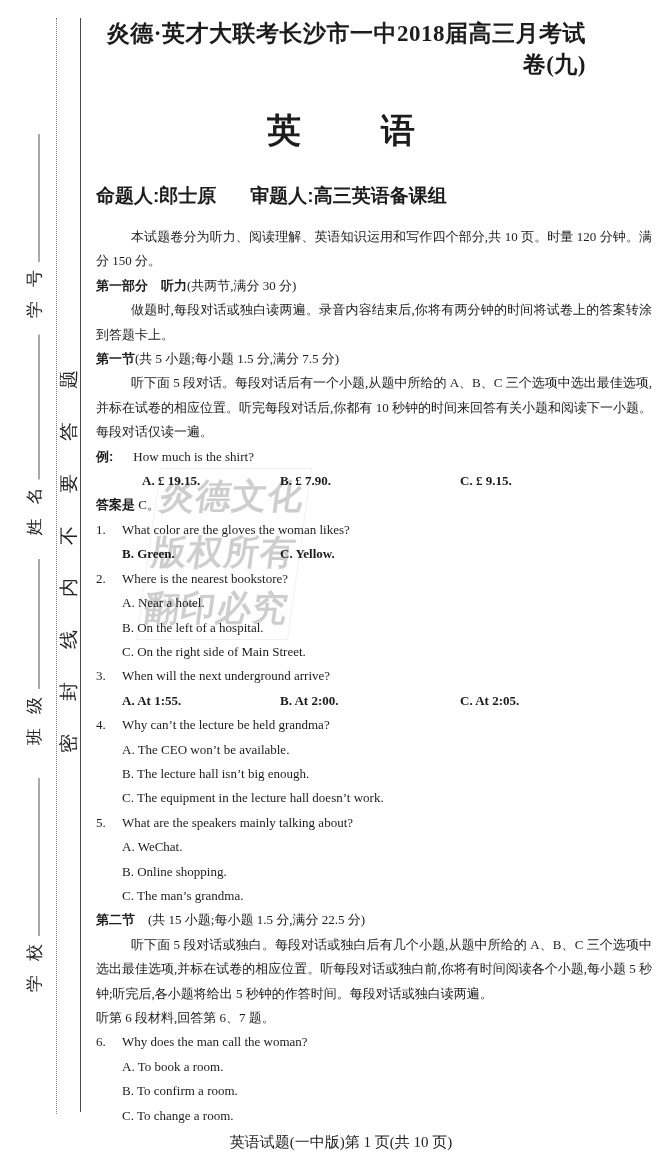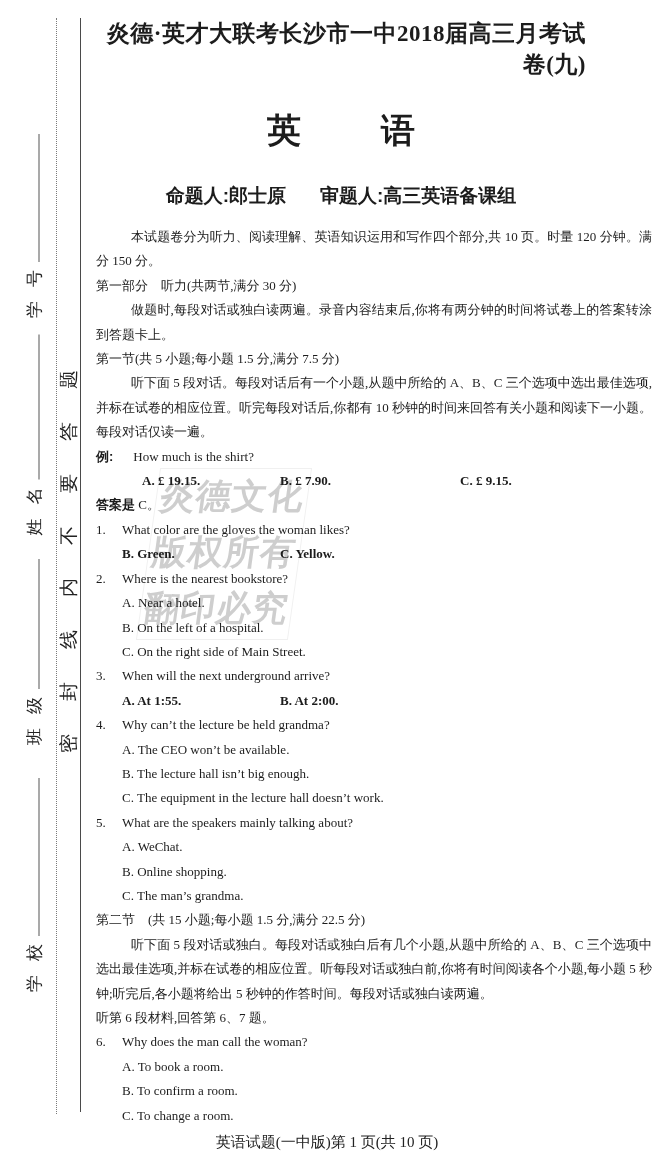--- a/index.html
+++ b/index.html
@@ -53,37 +53,37 @@
   .exam-title {
     margin-top:18px; padding-right:66px; text-align:right;
     font-size:23px; font-weight:bold; letter-spacing:0.5px;
   }
   .subject {
     margin-top:30px; padding-right:66px; display:flex; justify-content:center; gap:80px;
     font-size:34px; line-height:40px; font-weight:bold;
     font-family:"Liberation Sans","DejaVu Sans",sans-serif;
   }
   .setters {
-    margin-top:34px; padding-right:66px; display:flex; justify-content:center; gap:34px;
+    margin-top:34px; padding-right:66px; display:flex; justify-content:flex-start; gap:34px;
     font-size:19px; line-height:24px; font-weight:bold;
     font-family:"Liberation Sans","DejaVu Sans",sans-serif;
   }
   .body-flow { margin-top:17px; font-size:13px; line-height:24.4px; }
   .para { margin:0; text-align:justify; }
   .indent { text-indent:35px; }
   .line { margin:0; }
-  .heading b { font-family:"Liberation Sans","DejaVu Sans",sans-serif; font-weight:normal; }
+  .heading b { font-family:"Liberation Sans","DejaVu Sans",sans-serif; font-weight:bold; }
   .qline .qnum { display:inline-block; min-width:26px; }
   .opt-row { display:grid; grid-template-columns:158px 180px 1fr; padding-left:26px; white-space:nowrap;font-weight:bold; }
   .opt-row.ex-row { grid-template-columns:138px 180px 1fr; padding-left:46px; }
   .opt-stack { padding-left:26px; white-space:nowrap; }
   .ex-q { margin-left:20px;text-align:right; }
 
   .footer {
-    position:absolute; left:66px; top:1133px; width:522px;
+    position:absolute; left:80px; top:1133px; width:522px;
     text-align:center; font-size:15px; color:#222; z-index:1;
   }
 </style>
 </head>
 <body>
 
 <div class="page">
 
   <div class="dotted-line"></div>
   <div class="border-line"></div>
@@ -153,20 +153,21 @@
 
       <div class="line qline"><span class="qnum">2.</span><span>Where is the nearest bookstore?</span></div>
       <div class="opt-stack">A. Near a hotel.</div>
       <div class="opt-stack">B. On the left of a hospital.</div>
       <div class="opt-stack">C. On the right side of Main Street.</div>
 
       <div class="line qline"><span class="qnum">3.</span><span>When will the next underground arrive?</span></div>
       <div class="opt-row">
         <span>A. At 1:55.</span>
         <span>B. At 2:00.</span>
+        <span>C. At 2:05.</span>
       </div>
 
       <div class="line qline"><span class="qnum">4.</span><span>Why can’t the lecture be held grandma?</span></div>
       <div class="opt-stack">A. The CEO won’t be available.</div>
       <div class="opt-stack">B. The lecture hall isn’t big enough.</div>
       <div class="opt-stack">C. The equipment in the lecture hall doesn’t work.</div>
 
       <div class="line qline"><span class="qnum">5.</span><span>What are the speakers mainly talking about?</span></div>
       <div class="opt-stack">A. WeChat.</div>
       <div class="opt-stack">B. Online shopping.</div>

